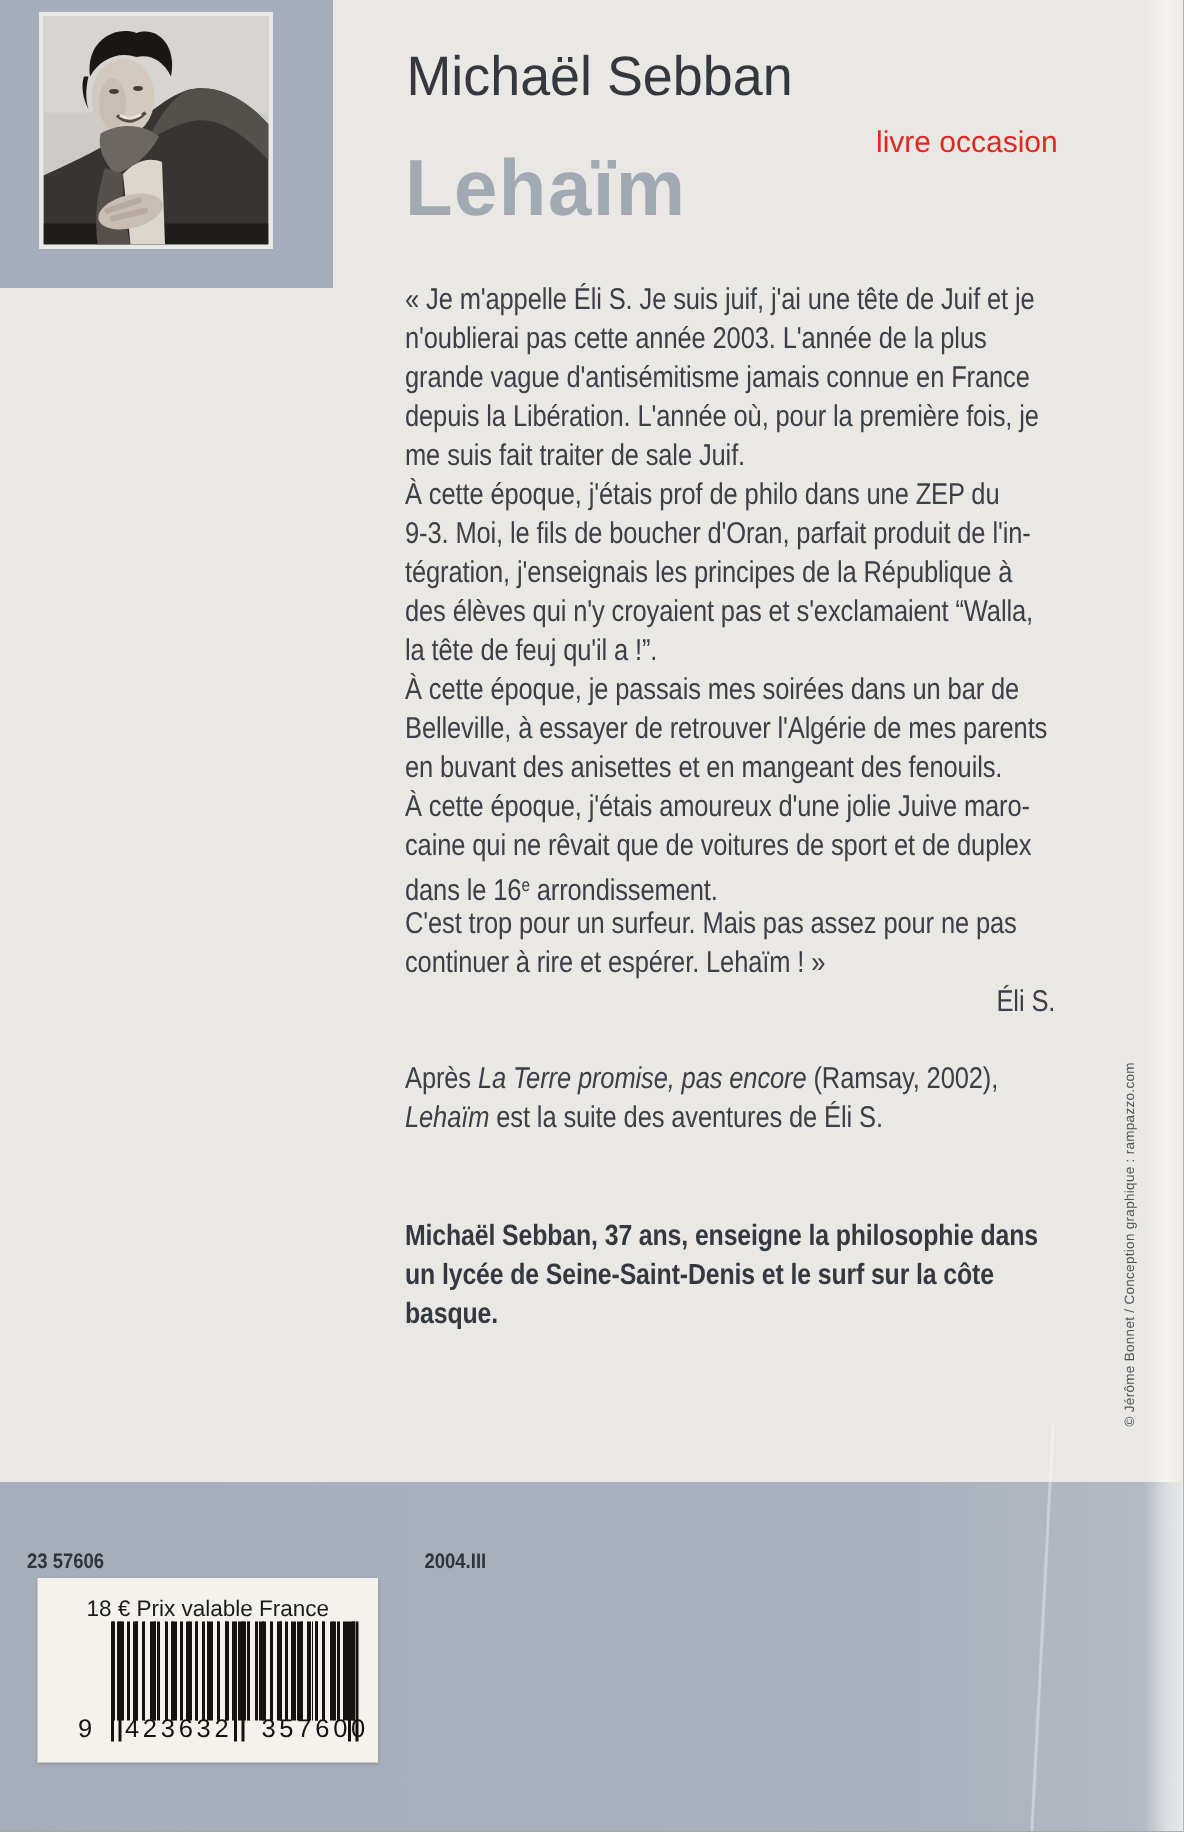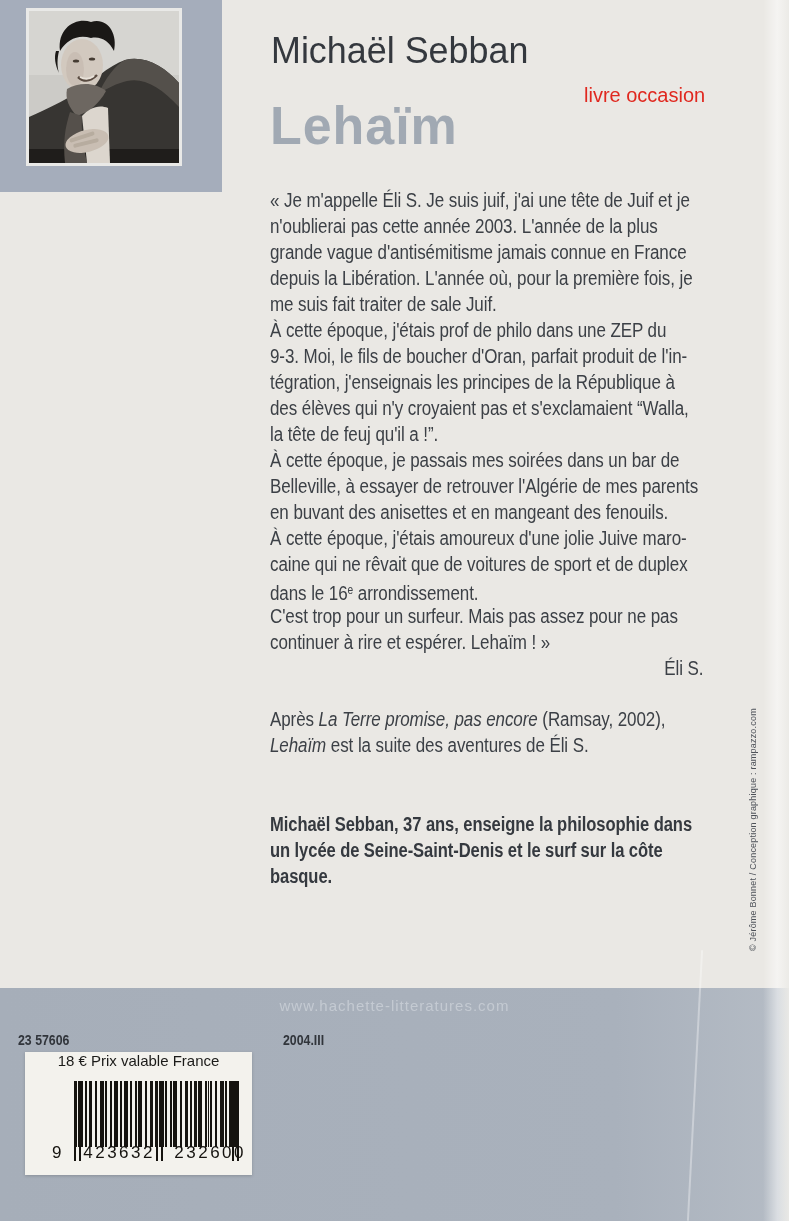--- a/index.html
+++ b/index.html
@@ -40,21 +40,21 @@
         background:linear-gradient(90deg,#a6aeb9 0%,#a9b1bc 78%,#b5bcc5 100%);}
   .site{padding-top:9px;text-align:center;font-size:15px;letter-spacing:1px;color:#c4cad2;}
   .code{position:absolute;top:44px;font-size:14px;font-weight:bold;color:#31353b;
         transform:scaleX(.88);transform-origin:left top;white-space:nowrap;}
   .code-left{left:18px;}
   .code-right{left:283px;}
 
   
   .eanbox{position:absolute;left:25px;top:64px;width:227px;height:123px;background:#f3f2ed;
           box-shadow:0 1px 3px rgba(0,0,0,.18);}
-  .pricefr{margin-top:0;text-align:center;font-size:15px;color:#1b1b19;white-space:nowrap;}
+  .pricefr{margin-top:12px;text-align:center;font-size:15px;color:#1b1b19;white-space:nowrap;}
   .ean{position:absolute;left:50px;right:14px;top:29px;height:66px;
        background:
         repeating-linear-gradient(90deg,#15130f 0 2px,rgba(0,0,0,0) 2px 5px),
         repeating-linear-gradient(90deg,rgba(0,0,0,0) 0 3px,#15130f 3px 5px,rgba(0,0,0,0) 5px 12px),
         repeating-linear-gradient(90deg,#15130f 0 1px,rgba(0,0,0,0) 1px 7px);}
   .guard{position:absolute;top:29px;height:80px;width:7px;box-sizing:border-box;
          border-left:2px solid #15130f;border-right:2px solid #15130f;}
   .g1{left:49px;}.g2{left:131px;}.g3{left:207px;}
   .eandigits{position:absolute;left:27px;top:91px;width:194px;display:flex;
              justify-content:space-between;font-size:17px;color:#15130f;}
@@ -130,34 +130,33 @@
 
   <div class="textcol" id="bio">
     <div class="ln">Michaël Sebban, 37 ans, enseigne la philosophie dans</div>
     <div class="ln">un lycée de Seine-Saint-Denis et le surf sur la côte</div>
     <div class="ln">basque.</div>
   </div>
 
   <div class="credit">© Jérôme Bonnet / Conception graphique : rampazzo.com</div>
 
   <div class="band">
-    <div class="site">www.hachette-litteratures.com</div>
     <div class="code code-left">23 57606</div>
     <div class="code code-right">2004.III</div>
 
     <div class="eanbox">
       <div class="pricefr">18 € Prix valable France</div>
       <div class="ean"></div>
       <div class="guard g1"></div>
       <div class="guard g2"></div>
       <div class="guard g3"></div>
       <div class="eandigits">
         <span>9</span>
         <span>423632</span>
-        <span>232600</span>
+        <span>357600</span>
       </div>
     </div>
 
   </div>
 
   <div class="crease"></div>
   <div class="edge"></div>
 </div>
 
 </body></html>

